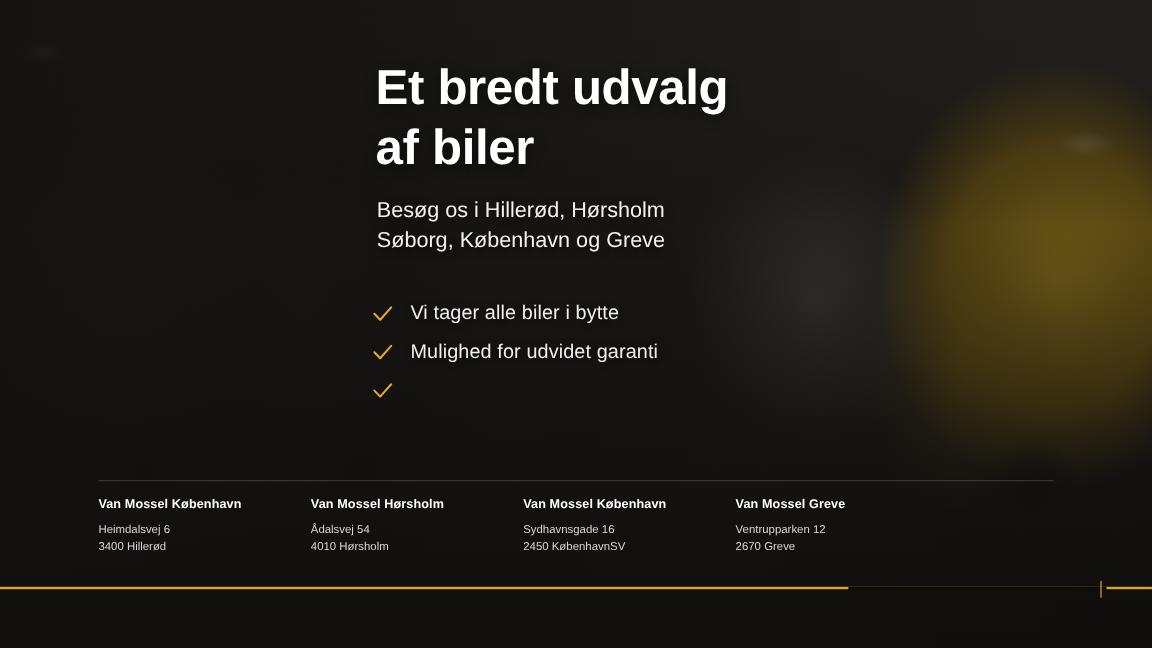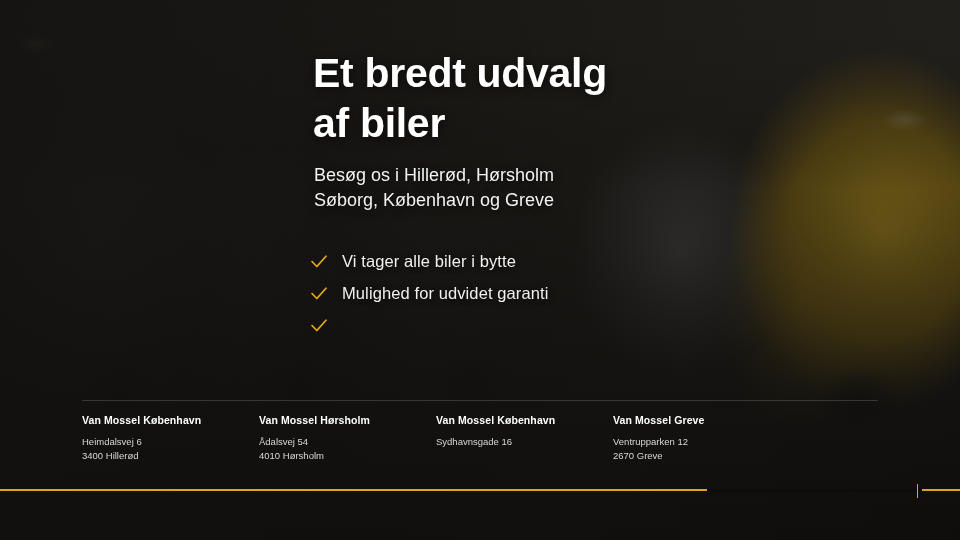--- a/index.html
+++ b/index.html
@@ -225,20 +225,21 @@
         <div class="loc-line">3400 Hillerød</div>
       </div>
       <div class="loc">
         <div class="loc-name">Van Mossel Hørsholm</div>
         <div class="loc-line">Ådalsvej 54</div>
         <div class="loc-line">4010 Hørsholm</div>
       </div>
       <div class="loc">
         <div class="loc-name">Van Mossel København</div>
         <div class="loc-line">Sydhavnsgade 16</div>
+        <div class="loc-line">2450 KøbenhavnSV</div>
       </div>
       <div class="loc">
         <div class="loc-name">Van Mossel Greve</div>
         <div class="loc-line">Ventrupparken 12</div>
         <div class="loc-line">2670 Greve</div>
       </div>
     </div>
 
     <div class="rule-bottom"></div>
     <div class="tagline-cap"></div>

